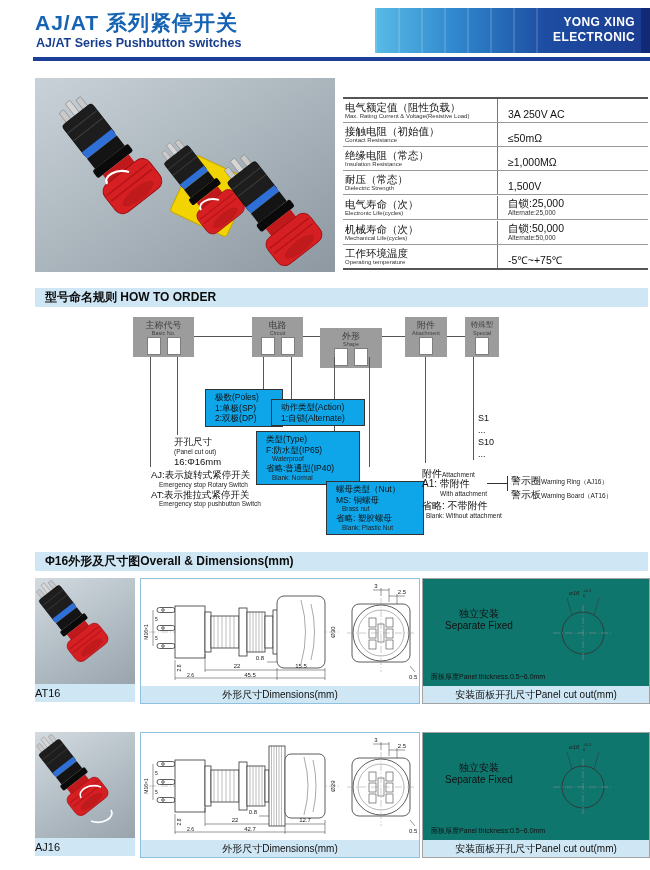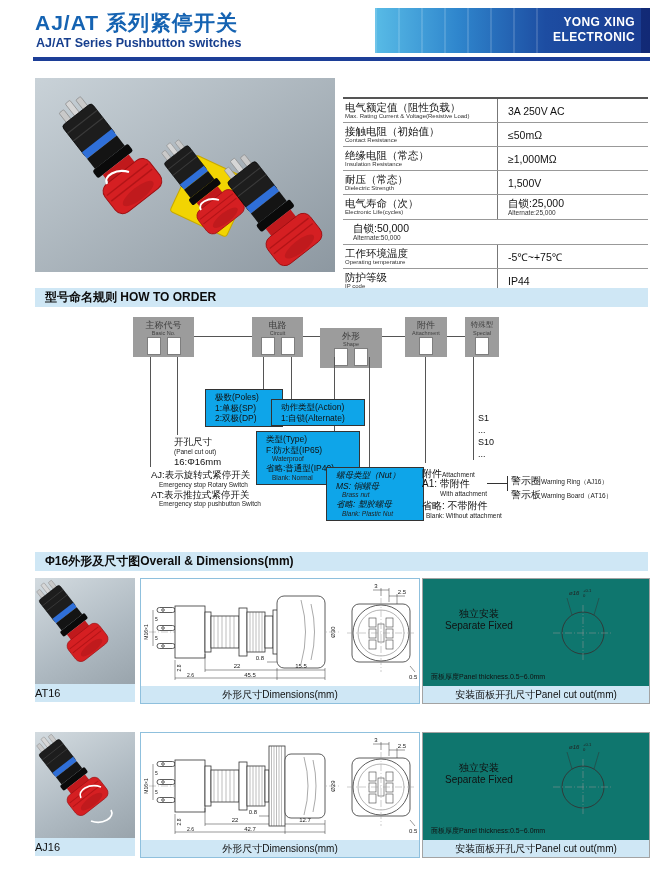--- a/index.html
+++ b/index.html
@@ -21,21 +21,21 @@
 
   
   .photo-box{left:35px;top:78px;width:300px;height:194px;
              background:linear-gradient(135deg,#c6cfd5 0%,#a9b4bc 55%,#8f9aa2 100%);}
 
   
   .sec-bar{background:#cfe7f5;height:19px;line-height:19px;font-size:12px;font-weight:bold;
            padding-left:10px;color:#0b0b0b;}
   .spec-bar{left:343px;top:72px;width:297px;}
   .spec-table{left:343px;top:97px;width:305px;border-top:2px solid #555;border-bottom:2px solid #555;}
-  .spec-row{display:flex;border-bottom:1px solid #999;min-height:20px;}
+  .spec-row{display:flex;border-bottom:1px solid #999;min-height:20px;align-items:flex-end;}
   .spec-row:last-child{border-bottom:none;}
   .spec-label{width:148px;border-right:1px solid #777;padding:2px 4px 2px 2px;}
   .spec-label .cn{font-size:10.5px;line-height:12px;}
   .spec-label .en{font-size:6px;color:#333;line-height:7px;}
   .spec-value{flex:1;padding:2px 2px 2px 10px;display:flex;flex-direction:column;justify-content:center;}
   .spec-value .val{font-size:10.5px;line-height:12px;}
   .spec-value .sub{font-size:6.5px;color:#333;line-height:8px;}
 
   
   .order-bar{left:35px;top:288px;width:603px;}
@@ -166,41 +166,36 @@
       <div class="spec-label">
           <div class="cn">电气寿命（次）</div>
           <div class="en">Electronic Life(cycles)</div>
         </div>
       <div class="spec-value">
           <div class="val">自锁:25,000</div>
           <div class="sub">Alternate:25,000</div>
         </div>
     </div>
     <div class="spec-row">
+      <div class="spec-label">
+          <div class="cn">机械寿命（次）</div>
+          <div class="en">Mechanical Life(cycles)</div>
+        </div>
       <div class="spec-value">
           <div class="val">自锁:50,000</div>
           <div class="sub">Alternate:50,000</div>
         </div>
     </div>
     <div class="spec-row">
       <div class="spec-label">
           <div class="cn">工作环境温度</div>
           <div class="en">Operating temperature</div>
         </div>
       <div class="spec-value">
           <div class="val">-5℃~+75℃</div>
-        </div>
-    </div>
-    <div class="spec-row">
-      <div class="spec-label">
-          <div class="cn">防护等级</div>
-          <div class="en">IP code</div>
-        </div>
-      <div class="spec-value">
-          <div class="val">IP44</div>
         </div>
     </div>
   </div>
 
   <div class="abs sec-bar order-bar">型号命名规则 HOW TO ORDER</div>
 
   <div class="abs obox" style="left:133px;top:317px;width:61px;">
     <div class="bcn">主称代号</div>
     <div class="ben">Basic No.</div>
     <span class="slot"></span><span class="slot"></span>
@@ -248,21 +243,21 @@
     <div class="n-cn">动作类型(Action)</div>
     <div class="n-cn">1:自锁(Alternate)</div>
   </div>
   <div class="abs notebox" style="left:256px;top:431px;width:84px;">
     <div class="n-cn">类型(Type)</div>
     <div class="n-cn">F:防水型(IP65)</div>
     <div class="n-en">Waterproof</div>
     <div class="n-cn">省略:普通型(IP40)</div>
     <div class="n-en">Blank: Normal</div>
   </div>
-  <div class="abs notebox" style="left:326px;top:467px;width:78px;font-style:italic;">
+  <div class="abs notebox" style="left:326px;top:481px;width:78px;">
     <div class="n-cn">螺母类型（Nut）</div>
     <div class="n-cn">MS: 铜螺母</div>
     <div class="n-en">Brass nut</div>
     <div class="n-cn">省略: 塑胶螺母</div>
     <div class="n-en">Blank: Plastic Nut</div>
   </div>
   <div class="abs" style="left:174px;top:436px;">
     <div class="plain-cn">开孔尺寸</div>
     <div class="plain-en" style="padding-left:0">(Panel cut out)</div>
     <div class="plain-cn">16:Φ16mm</div>

